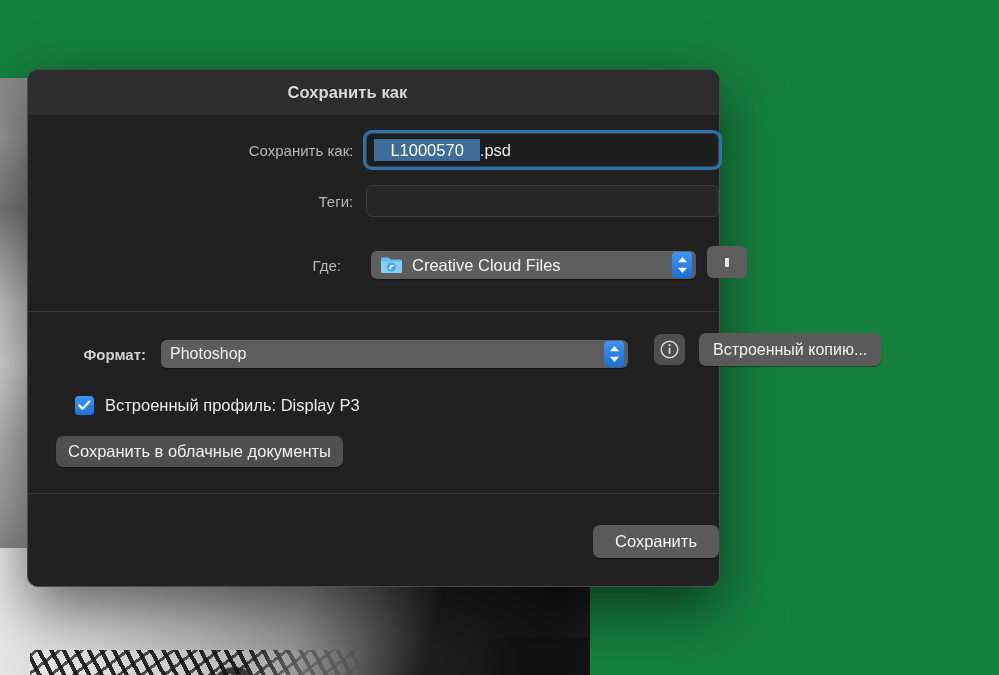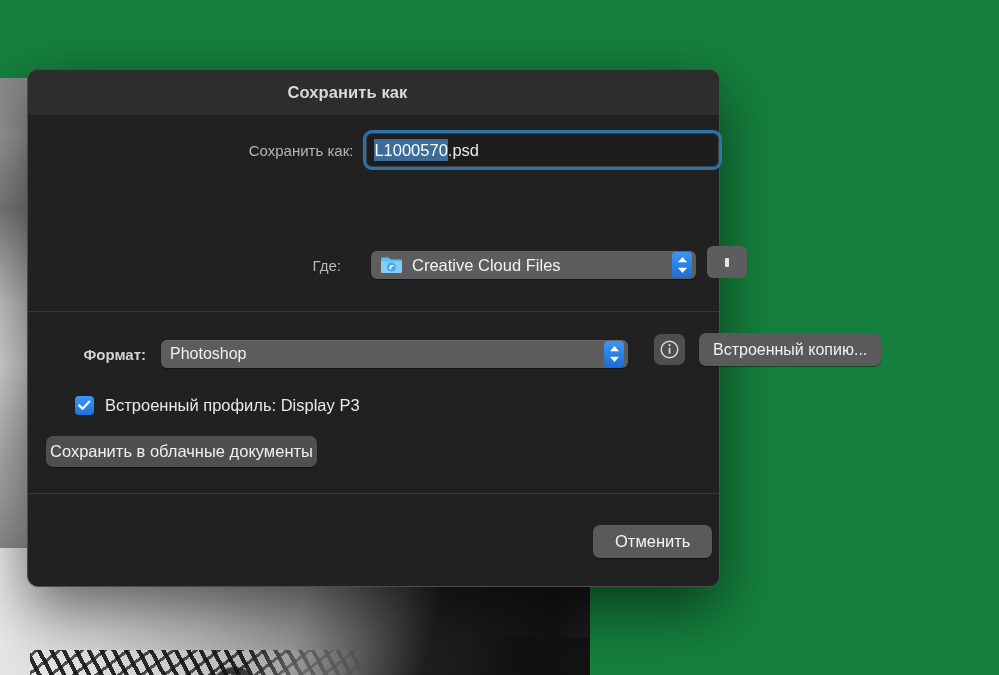--- a/index.html
+++ b/index.html
@@ -158,21 +158,21 @@
     overflow: hidden;
   }
   .name-text {
     font-size: 16.5px;
     color: #e8e8e8;
     white-space: nowrap;
   }
   .name-sel {
     background: #3e6c99;
     color: #ffffff;
-    padding: 2px 0;
+    padding: 2px 16px;
   }
 
   
   .row-tags { left: 0; top: 113px; width: 100%; height: 36px; }
   .row-tags .field-label { width: 343px; padding-right: 13px; }
   .tags-field {
     width: 358px;
     height: 32px;
     background: #262626;
     border: 1px solid #3d3d3d;
@@ -297,24 +297,24 @@
     flex: 0 0 auto;
   }
   .profile-text {
     font-size: 16.5px;
     color: #e9e9e9;
     white-space: nowrap;
   }
 
   .cloud-btn {
     position: absolute;
-    left: 46px;
+    left: 56px;
     top: 436px;
     height: 31px;
-    padding: 0 4px;
+    padding: 0 12px;
     background: #4f4f4f;
     border-radius: 7px;
     display: flex;
     align-items: center;
     font-size: 16.5px;
     color: #f0f0f0;
     white-space: nowrap;
     box-shadow: 0 1px 1px rgba(0,0,0,.4);
   }
 
@@ -362,20 +362,24 @@
       <div class="sep sep-b"></div>
     </div>
 
     <div class="row row-saveas">
       <div class="field-label">Сохранить как:</div>
       <div class="name-field">
         <span class="name-text"><span class="name-sel">L1000570</span><span>.psd</span></span>
       </div>
     </div>
 
+    <div class="row row-tags">
+      <div class="field-label">Теги:</div>
+      <div class="tags-field" title=""></div>
+    </div>
 
     <div class="row row-where">
       <div class="field-label">Где:</div>
       <div class="popup popup-where">
         <span class="cc-folder">
           <svg width="23" height="18" viewBox="0 0 23 18">
             <path d="M1 3.2a1.6 1.6 0 0 1 1.6-1.6h6.1l1.9 1.9h9.8A1.6 1.6 0 0 1 22 5.1v10.3a1.6 1.6 0 0 1-1.6 1.6H2.6A1.6 1.6 0 0 1 1 15.4z" fill="#5fbdf5"></path>
             <path d="M1 5.6h21v9.8a1.6 1.6 0 0 1-1.6 1.6H2.6A1.6 1.6 0 0 1 1 15.4z" fill="#86cefa"></path>
             <circle cx="11.5" cy="11" r="4.6" fill="#4aa9e8"></circle>
             <path d="M9.6 13.3c-.9-1.5-.2-3.4 1.5-4.1 1.5-.6 3.2 0 3.8 1.3-1.2-.6-2.6-.3-3.3.7-.5.7-.5 1.6-.1 2.3z" fill="#dff1fd"></path>
@@ -428,15 +432,15 @@
       <circle cx="9.5" cy="9.5" r="8.3" fill="none" stroke="#dcdcdc" stroke-width="1.4"></circle>
       <circle cx="9.5" cy="5.2" r="1.1" fill="#dcdcdc"></circle>
       <rect x="8.7" y="7.6" width="1.7" height="6.4" rx=".8" fill="#dcdcdc"></rect>
     </svg>
   </div>
 
   <div class="save-copy-btn">Встроенный копию...</div>
 
   <div class="cloud-btn">Сохранить в облачные документы</div>
 
-  <div class="cancel-btn">Отменить</div>
+  <div class="cancel-btn">Сохранить</div>
 
 </div>
 
 </body></html>

